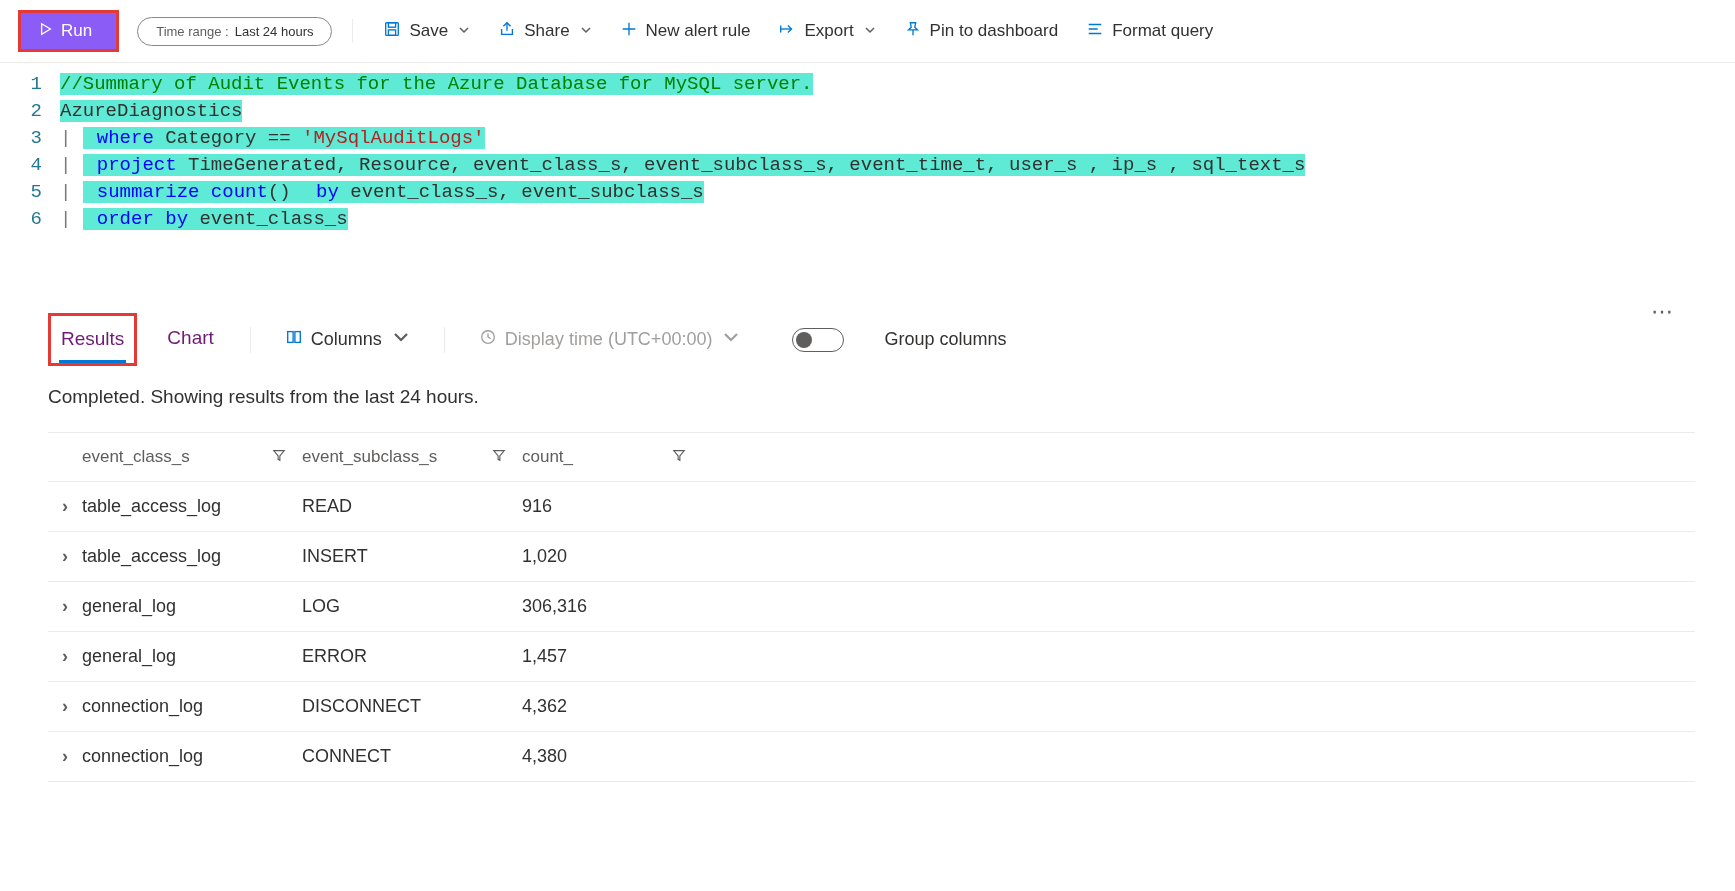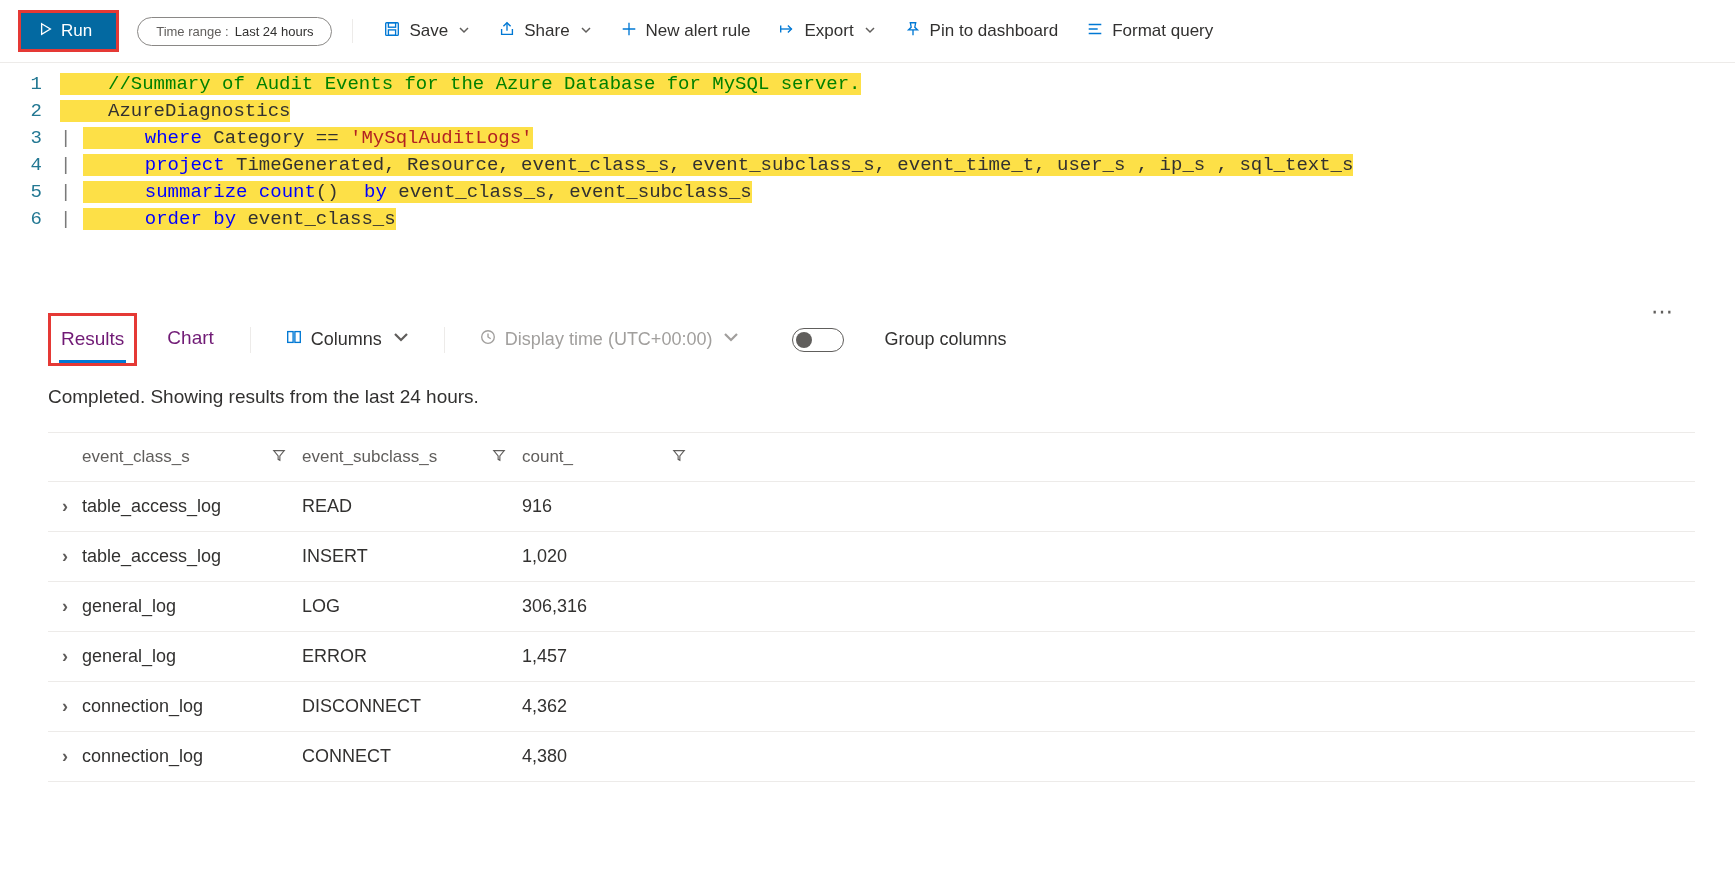--- a/index.html
+++ b/index.html
@@ -15,21 +15,21 @@
   align-items: center;
   padding: 10px 20px 10px 18px;
   border-bottom: 1px solid #edebe9;
   gap: 8px;
 }
 .run-btn-wrap {
   border: 3px solid #e53935;
   padding: 0;
 }
 .run-btn {
-  background: #0369a1;
+  background: #8b5cf6;
   color: #fff;
   border: none;
   padding: 8px 24px 8px 18px;
   font-size: 17px;
   display: flex;
   align-items: center;
   gap: 8px;
   cursor: pointer;
 }
 .run-btn svg { width: 14px; height: 14px; }
@@ -75,21 +75,21 @@
   color: #237893;
   padding-right: 18px;
   user-select: none;
 }
 .gutter div { line-height: 27px; }
 .code { flex: 1; }
 .code-line {
   line-height: 27px;
   white-space: pre;
 }
-.hl { background: #fde047; padding-left: 48px; }
+.hl { background: #5eead4; }
 .comment { color: #008000; }
 .kw { color: #0000ff; margin-left: 14px; }
 .str { color: #b22222; }
 .fn { color: #0000ff; }
 .pipe { color: #7a7a7a; }
 
 .results-area {
   position: relative;
   padding: 0 40px 0 48px;
 }

